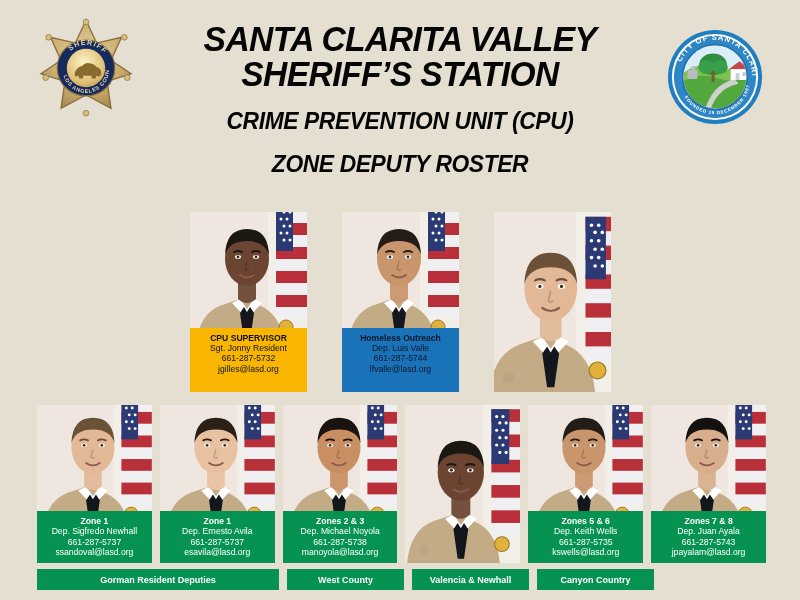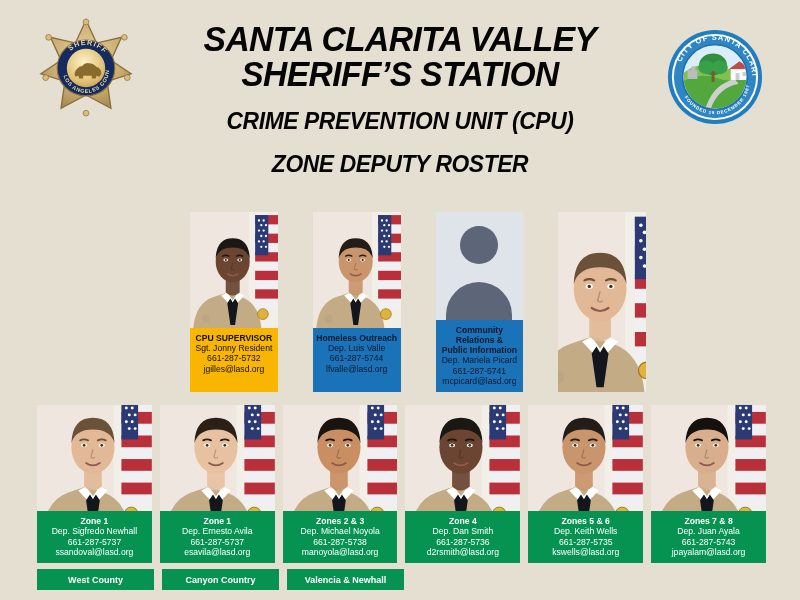--- a/index.html
+++ b/index.html
@@ -330,36 +330,20 @@
   </svg></div>
         <div class="caption cap-blue">
           <span class="role">Homeless Outreach</span>
           <span class="line">Dep. Luis Valle</span>
           <span class="line">661-287-5744</span>
           <span class="line">lfvalle@lasd.org</span>
         </div>
       </div>
       <div class="card">
         <div class="photo">
-    <div class="ph-wrap">
-      <div class="ph-circle"></div>
-      <div class="ph-head"></div>
-      <div class="ph-body"></div>
-    </div>
-        </div>
-        <div class="caption cap-blue">
-          <span class="role">Community Relations &amp;</span>
-          <span class="role">Public Information</span>
-          <span class="line">Dep. Mariela Picard</span>
-          <span class="line">661-287-5741</span>
-          <span class="line">mcpicard@lasd.org</span>
-        </div>
-      </div>
-      <div class="card">
-        <div class="photo">
   <svg viewBox="0 0 117 150" preserveAspectRatio="xMidYMid slice" width="100%" height="100%">
     <rect width="117" height="150" fill="#efe6df"></rect>
     <rect x="78" y="0" width="39" height="150" fill="#f2efe9"></rect>
     <g>
       <rect x="86" y="4" width="31" height="120" fill="#f0f0f2"></rect>
       <rect x="86" y="4" width="31" height="12" fill="#b9303a"></rect>
       <rect x="86" y="28" width="31" height="12" fill="#b9303a"></rect>
       <rect x="86" y="52" width="31" height="12" fill="#b9303a"></rect>
       <rect x="86" y="76" width="31" height="12" fill="#b9303a"></rect>
       <rect x="86" y="100" width="31" height="12" fill="#b9303a"></rect>
@@ -634,26 +618,20 @@
     <circle cx="66" cy="62" r="1.4" fill="#3b2a1c"></circle>
     <path d="M44 57 q4-2 8 0" stroke="#1b1713" stroke-width="1.8" fill="none" stroke-linecap="round"></path>
     <path d="M62 57 q4-2 8 0" stroke="#1b1713" stroke-width="1.8" fill="none" stroke-linecap="round"></path>
 
     <path d="M57 66 l-2 8 q2 2 4 0" stroke="#00000033" stroke-width="1.3" fill="none"></path>
     <path d="M50 80 q7 5 14 0" stroke="#8d5a4c" stroke-width="1.8" fill="none" stroke-linecap="round"></path>
 
     <circle cx="96" cy="132" r="7" fill="#e0b23c" stroke="#9c7a25" stroke-width="1"></circle>
     <circle cx="22" cy="138" r="5" fill="#b8a283" opacity="0.7"></circle>
   </svg></div>
-        <div class="caption cap-green">
-          <span class="role">Zone 4</span>
-          <span class="line">Dep. Dan Smith</span>
-          <span class="line">661-287-5736</span>
-          <span class="line">d2rsmith@lasd.org</span>
-        </div>
       </div>
       <div class="card">
         <div class="photo">
   <svg viewBox="0 0 117 150" preserveAspectRatio="xMidYMid slice" width="100%" height="100%">
     <rect width="117" height="150" fill="#efe6df"></rect>
     <rect x="78" y="0" width="39" height="150" fill="#f2efe9"></rect>
     <g>
       <rect x="86" y="4" width="31" height="120" fill="#f0f0f2"></rect>
       <rect x="86" y="4" width="31" height="12" fill="#b9303a"></rect>
       <rect x="86" y="28" width="31" height="12" fill="#b9303a"></rect>
@@ -764,18 +742,19 @@
         <div class="caption cap-green">
           <span class="role">Zones 7 &amp; 8</span>
           <span class="line">Dep. Juan Ayala</span>
           <span class="line">661-287-5743</span>
           <span class="line">jpayalam@lasd.org</span>
         </div>
       </div>
     </div>
 
   <div class="arealabels" id="arealabels">
+      <div class="arealabel span2">Gorman Resident Deputies</div>
       <div class="arealabel span1">West County</div>
+      <div class="arealabel span1">Valencia &amp; Newhall</div>
       <div class="arealabel span1">Canyon Country</div>
-      <div class="arealabel span1">Valencia &amp; Newhall</div>
     </div>
 
 </div>
 
 </body></html>

